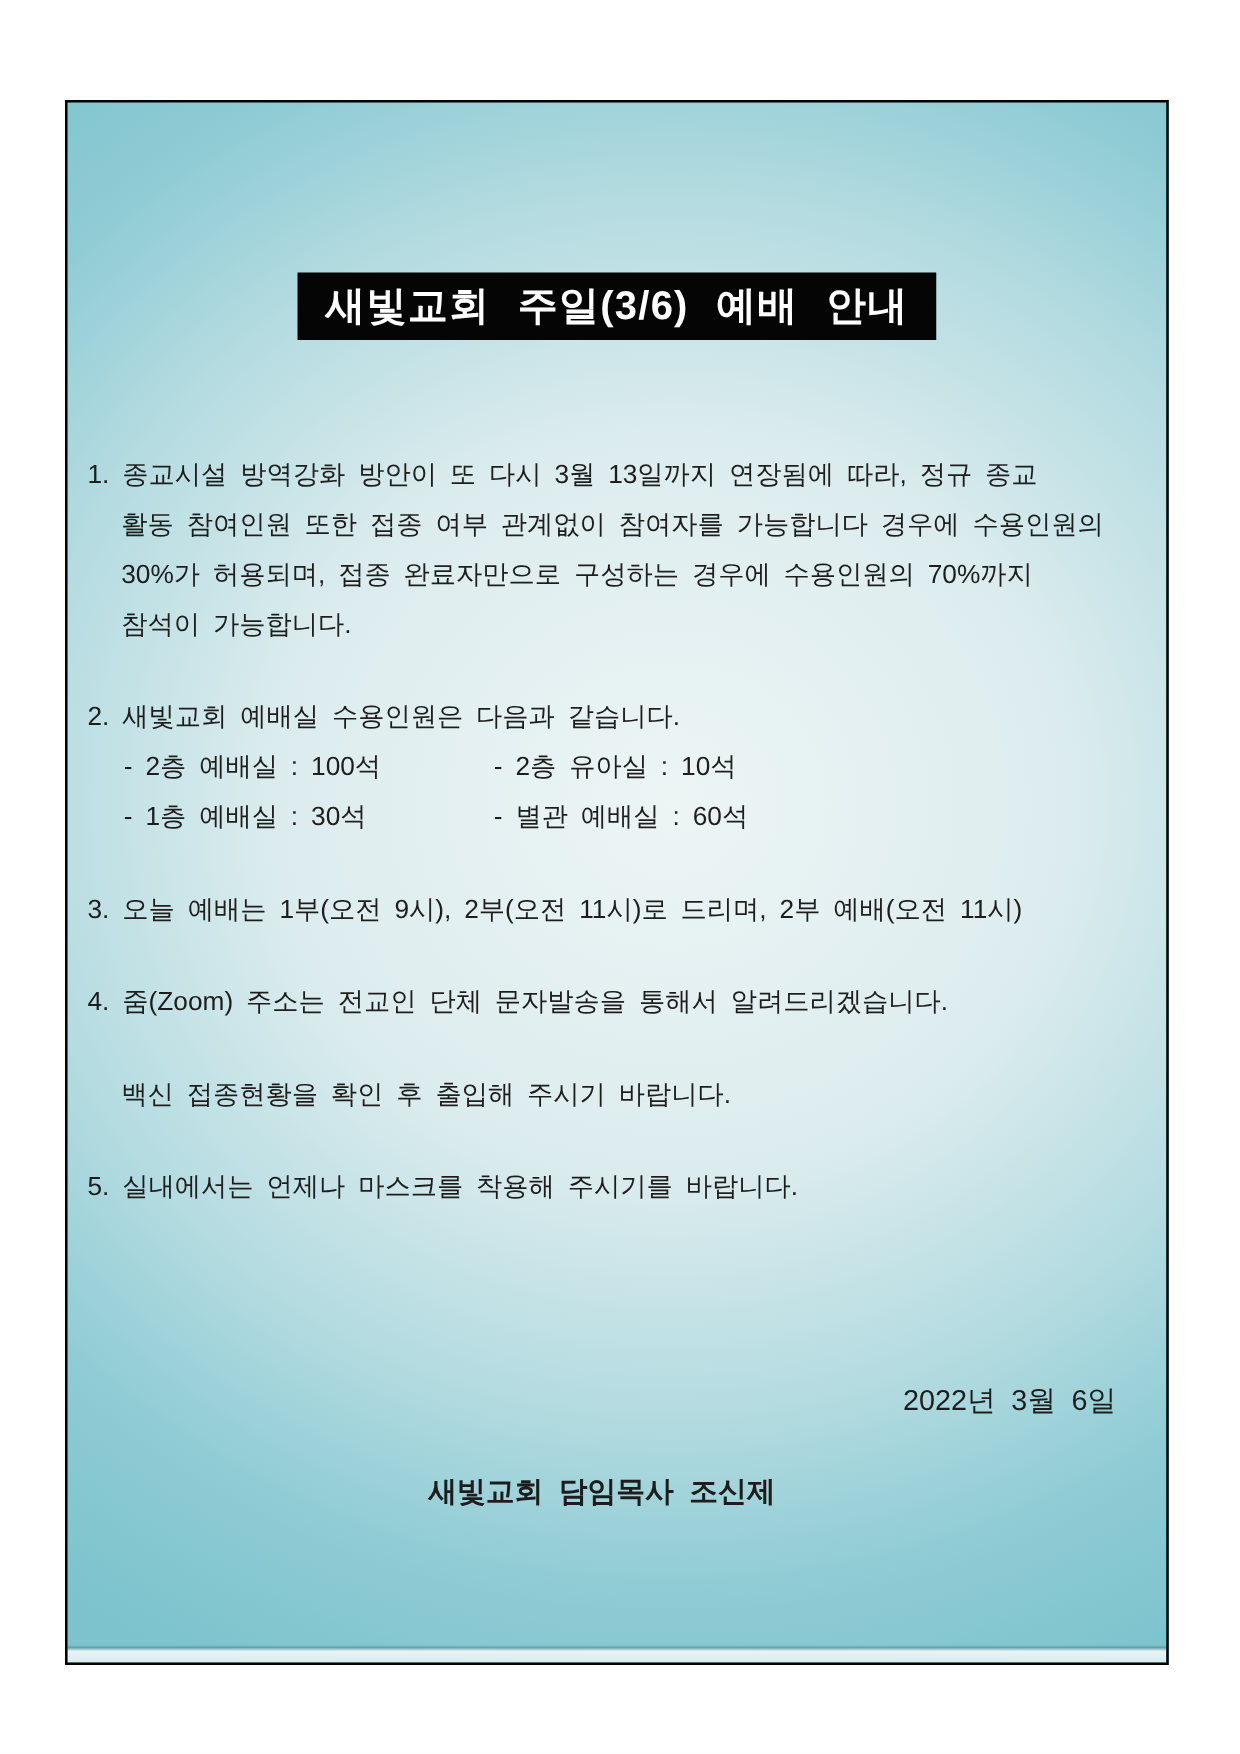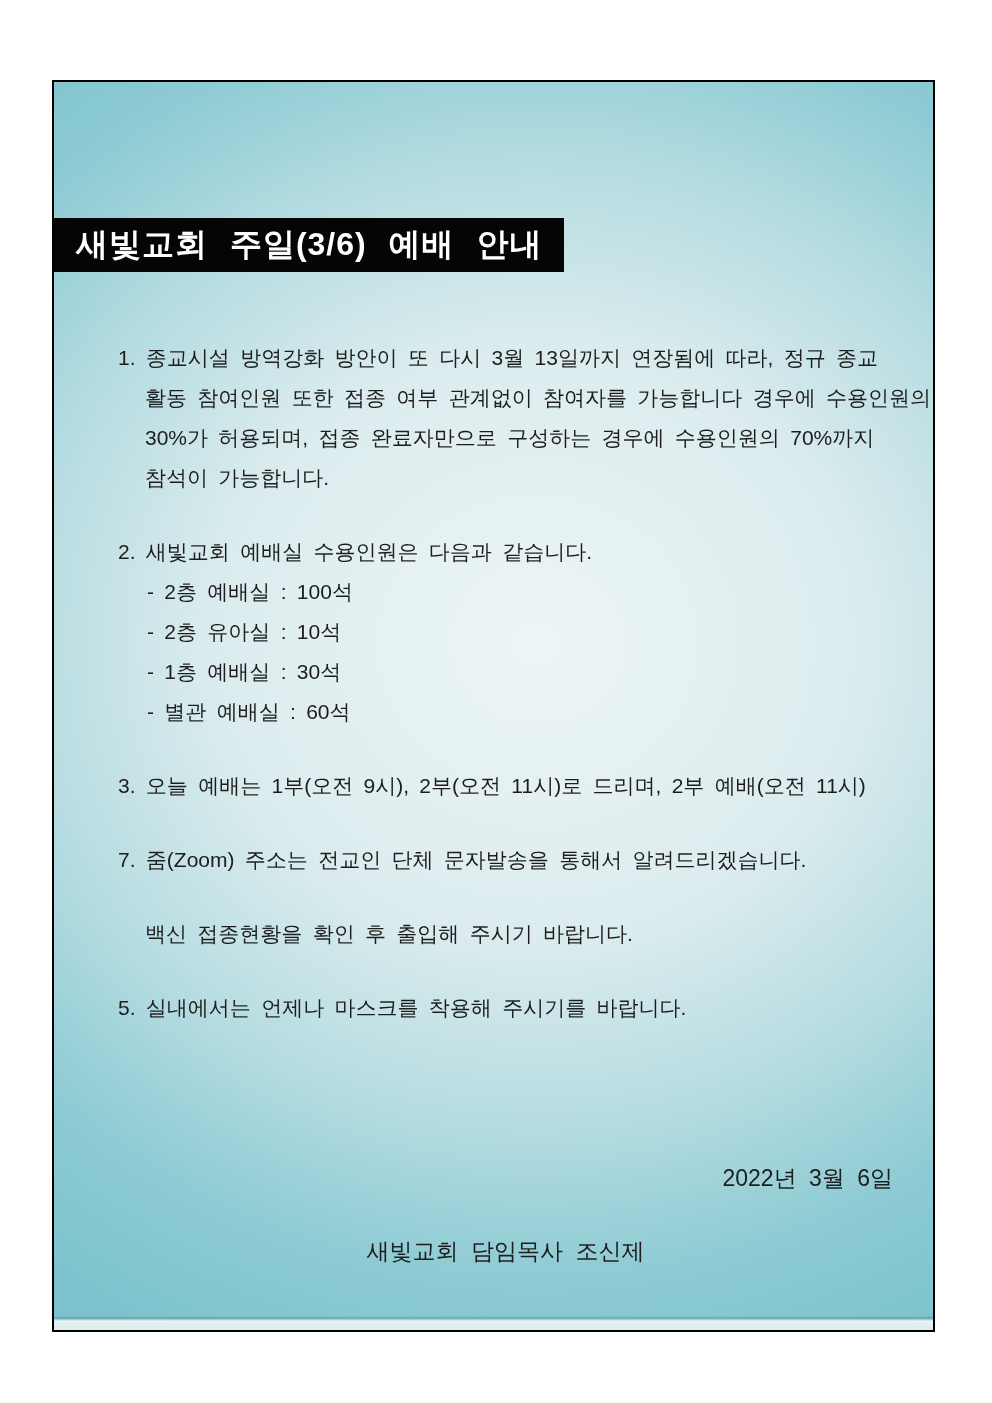--- a/index.html
+++ b/index.html
@@ -32,67 +32,67 @@
         #e8f3f5 calc(100% - 9px),
         #d9ecef 100%),
       radial-gradient(ellipse 95% 62% at 55% 45%,
         #edf5f5 0%,
         #dcecee 38%,
         #b5dce1 62%,
         #8ecbd4 82%,
         #7cc3cd 100%);
   }
   .title-row {
-    text-align: left;
+    text-align: center;
     margin-top: 136px;
   }
   .title-bar {
     display: inline-block;
     background: #050505;
     color: #ffffff;
     font-size: 32px;
     font-weight: 700;
     line-height: 1;
     padding: 10px 22px 12px 22px;
     word-spacing: 12px;
     letter-spacing: 1px;
     white-space: nowrap;
   }
   .body-area {
-    margin-top: 66px;
-    padding: 0 40px 0 64px;
+    margin-top: 88px;
+    padding: 0 40px 0 16px;
   }
   .item {
     font-size: 21px;
     line-height: 40px;
     color: #1d1d1d;
     font-weight: 500;
     word-spacing: 4.5px;
   }
   .item + .item { margin-top: 34px; }
   .line { white-space: nowrap; }
   .cont { padding-left: 27px; }
-  .rooms-row { display: flex; padding-left: 29px; flex-direction: column; }
+  .rooms-row { display: flex; padding-left: 29px; }
   .room-col1 { width: 296px; }
   .footer-date {
     margin-top: 130px;
     text-align: right;
     font-size: 23px;
     line-height: 40px;
     color: #1d1d1d;
     font-weight: 500;
     word-spacing: 6px;
   }
   .footer-sig {
     margin-top: 33px;
     text-align: center;
     font-size: 23px;
     line-height: 40px;
     color: #1d1d1d;
-    font-weight: 400;
+    font-weight: 700;
     word-spacing: 6px;
   }
 </style>
 </head>
 <body>
 
 <div class="page">
   <div class="poster">
 
     <div class="title-row">
@@ -118,21 +118,21 @@
           <div class="line room-col1">- 1층 예배실 : 30석</div>
           <div class="line">- 별관 예배실 : 60석</div>
         </div>
       </div>
 
       <div class="item">
         <div class="line">3. 오늘 예배는 1부(오전 9시), 2부(오전 11시)로 드리며, 2부 예배(오전 11시)</div>
       </div>
 
       <div class="item">
-        <div class="line">7. 줌(Zoom) 주소는 전교인 단체 문자발송을 통해서 알려드리겠습니다.</div>
+        <div class="line">4. 줌(Zoom) 주소는 전교인 단체 문자발송을 통해서 알려드리겠습니다.</div>
       </div>
 
       <div class="item">
         <div class="line cont">백신 접종현황을 확인 후 출입해 주시기 바랍니다.</div>
       </div>
 
       <div class="item">
         <div class="line">5. 실내에서는 언제나 마스크를 착용해 주시기를 바랍니다.</div>
       </div>
 

